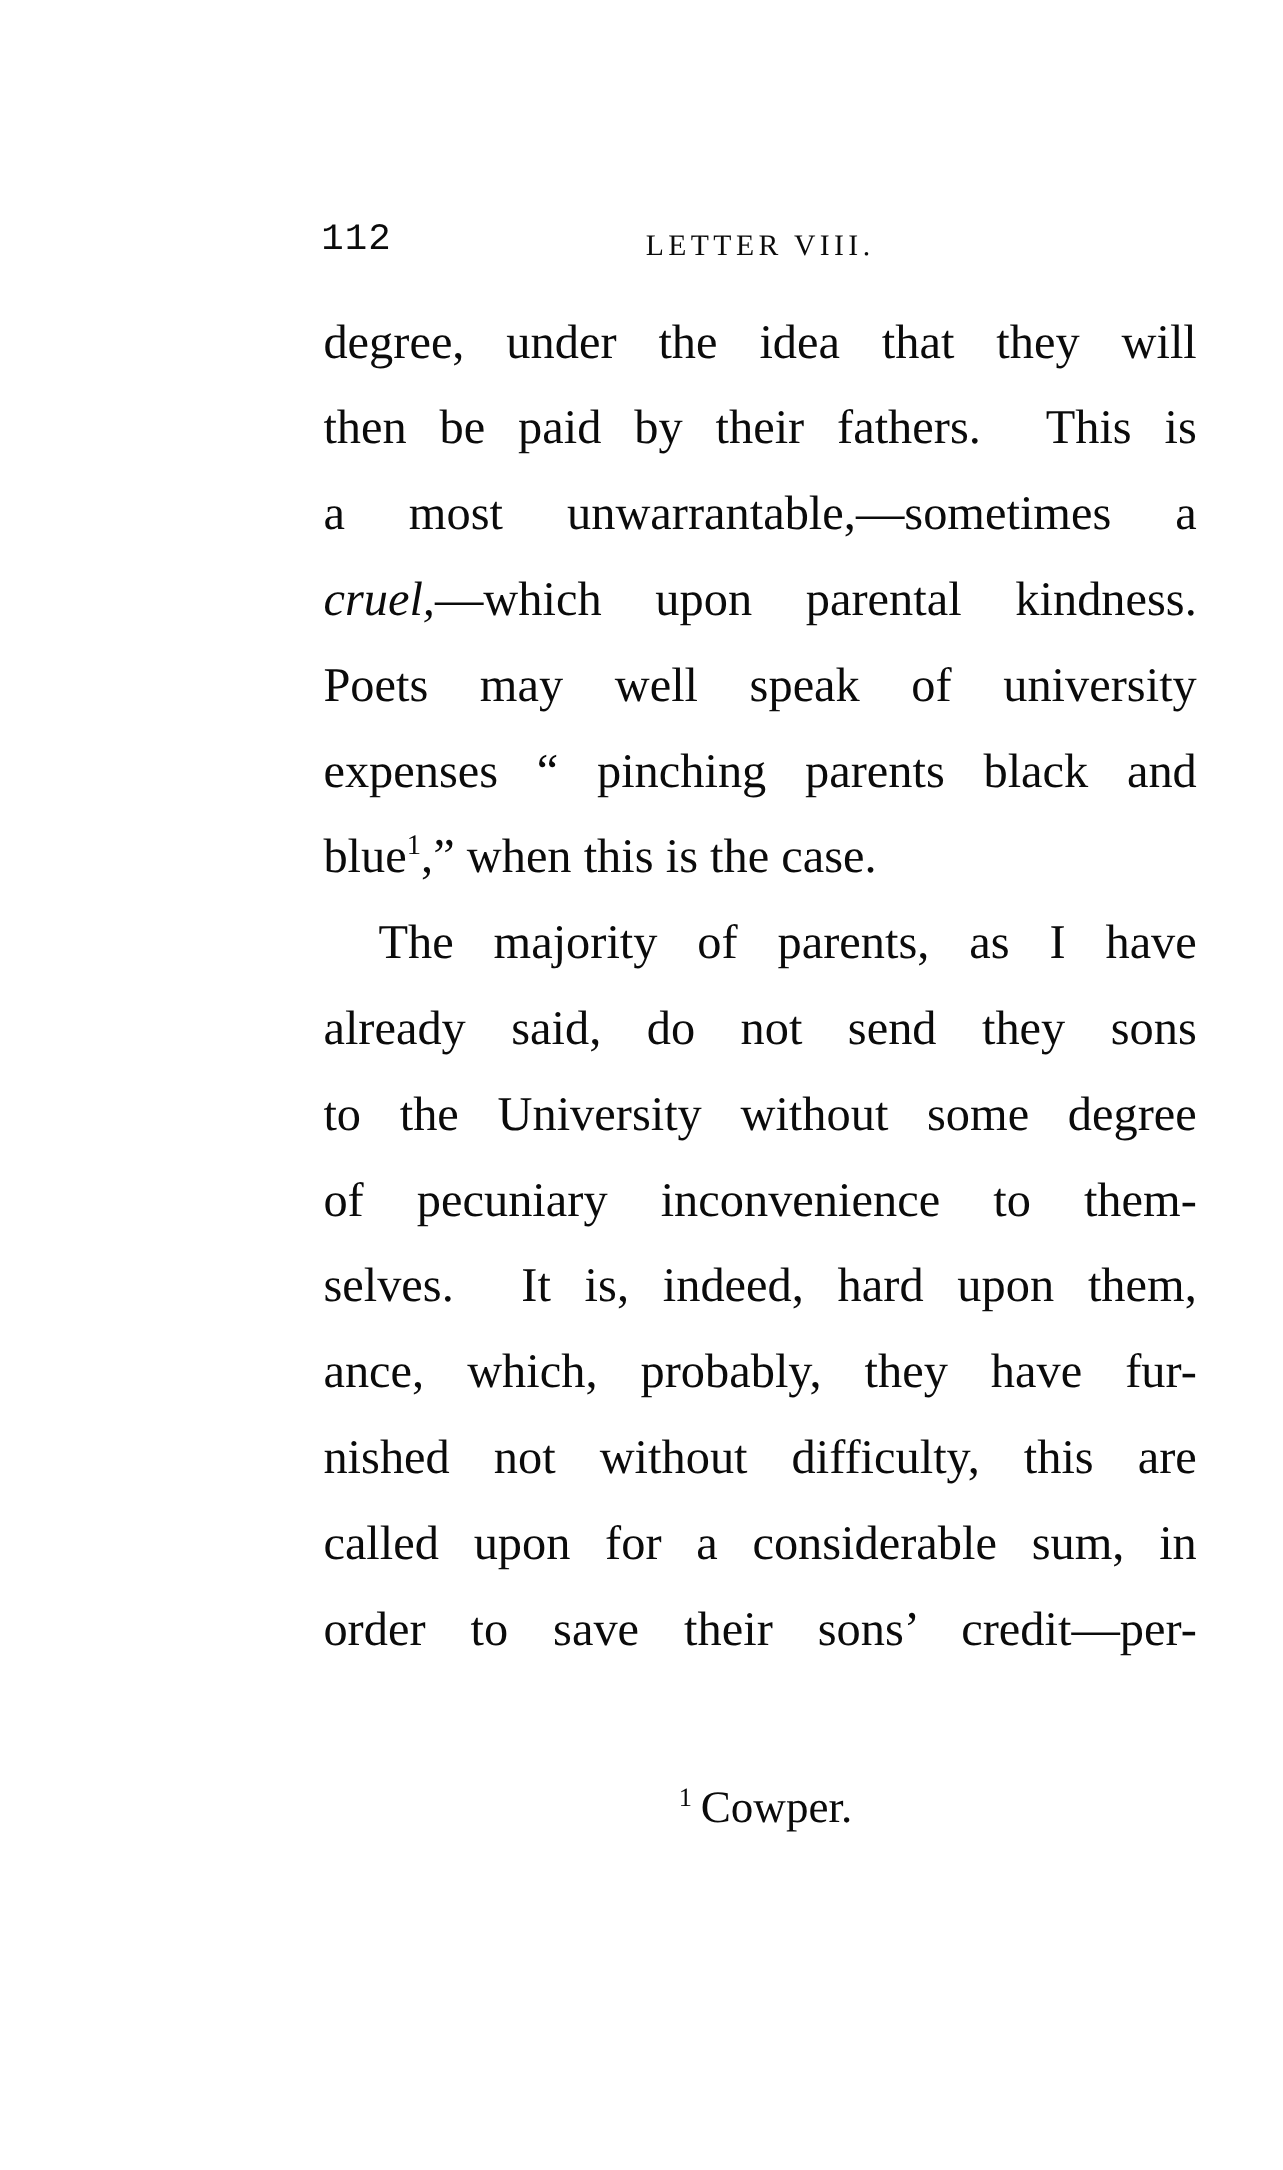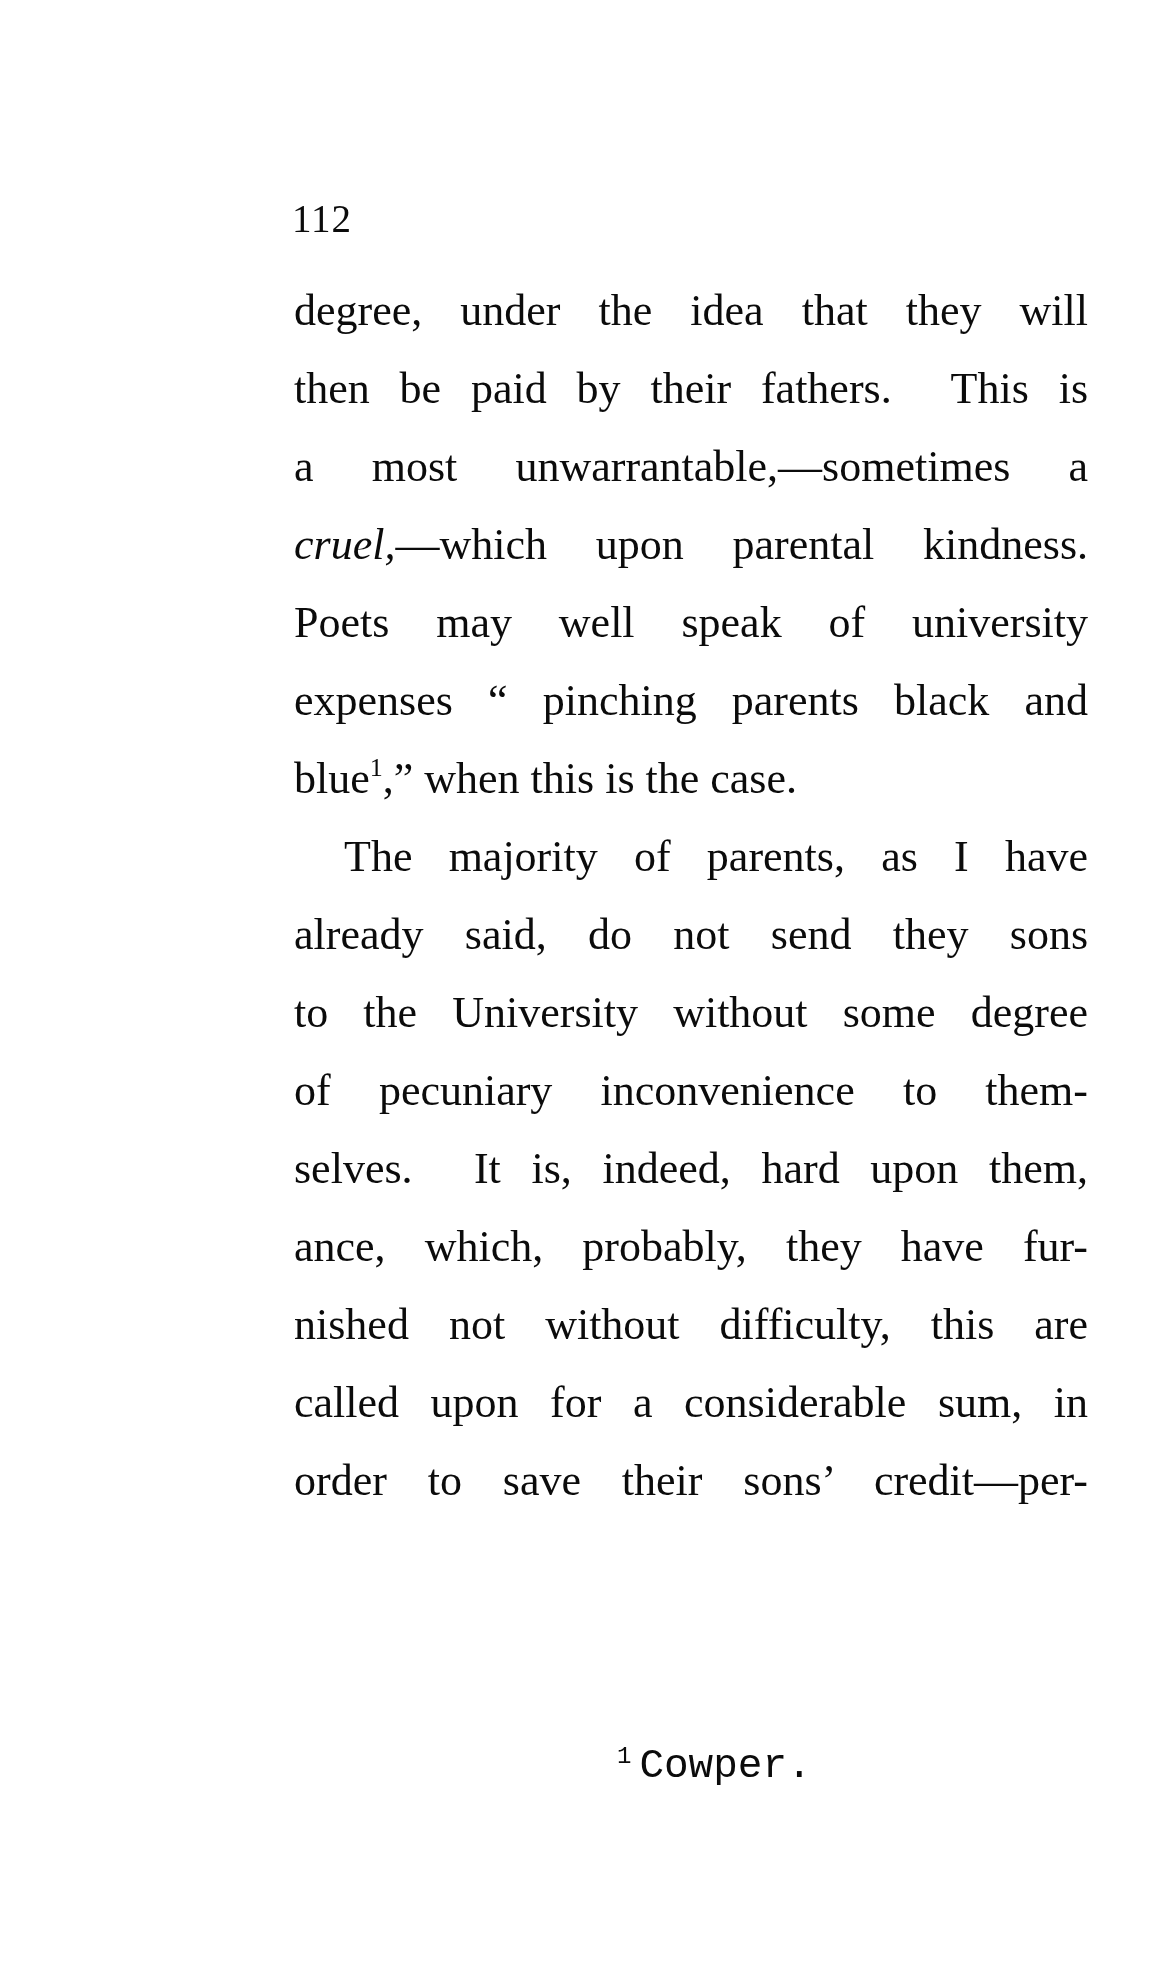--- a/index.html
+++ b/index.html
@@ -13,23 +13,24 @@
     height: 1973px;
     background: #ffffff;
     font-family: "Liberation Serif", serif;
     color: #0b0b0b;
     overflow: hidden;
   }
   .page-number {
     position: absolute;
     left: 292px;
     top: 199px;
-    font-size: 39px;
+    font-size: 34px;
     line-height: 39px;
     letter-spacing: 1px;
+    font-family: Liberation Mono, monospace;
   }
   .running-head {
     position: absolute;
     left: 294px;
     top: 210px;
     width: 794px;
     text-align: center;
     font-size: 27px;
     line-height: 27px;
     letter-spacing: 4px;
@@ -60,45 +61,45 @@
   sup.ref {
     font-size: 26px;
     line-height: 0;
     vertical-align: baseline;
     position: relative;
     top: -17px;
   }
   .footnote {
     position: absolute;
     left: 294px;
-    top: 1744px;
+    top: 1620px;
     width: 794px;
     font-size: 41px;
     line-height: 44px;
-    font-family: Liberation Mono, monospace;
   }
   .footnote .fn-inner {
     padding-left: 323px;
   }
   .footnote sup.fn-ref {
     font-size: 24px;
     line-height: 0;
     vertical-align: baseline;
     position: relative;
     top: -14px;
     margin-right: 8px;
   }
 </style>
 </head>
 <body>
 
 <div class="page">
 
   <div class="page-number">112</div>
 
+  <div class="running-head">LETTER VIII.</div>
 
   <div class="body-block">
 
     <div class="line">degree, under the idea that they will</div>
     <div class="line">then be paid by their fathers.&nbsp; This is</div>
     <div class="line">a most unwarrantable,—sometimes a</div>
 
     <div class="line"><span class="it">cruel,</span><span>—which upon parental kindness.</span></div>
 
     <div class="line">Poets may well speak of university</div>

